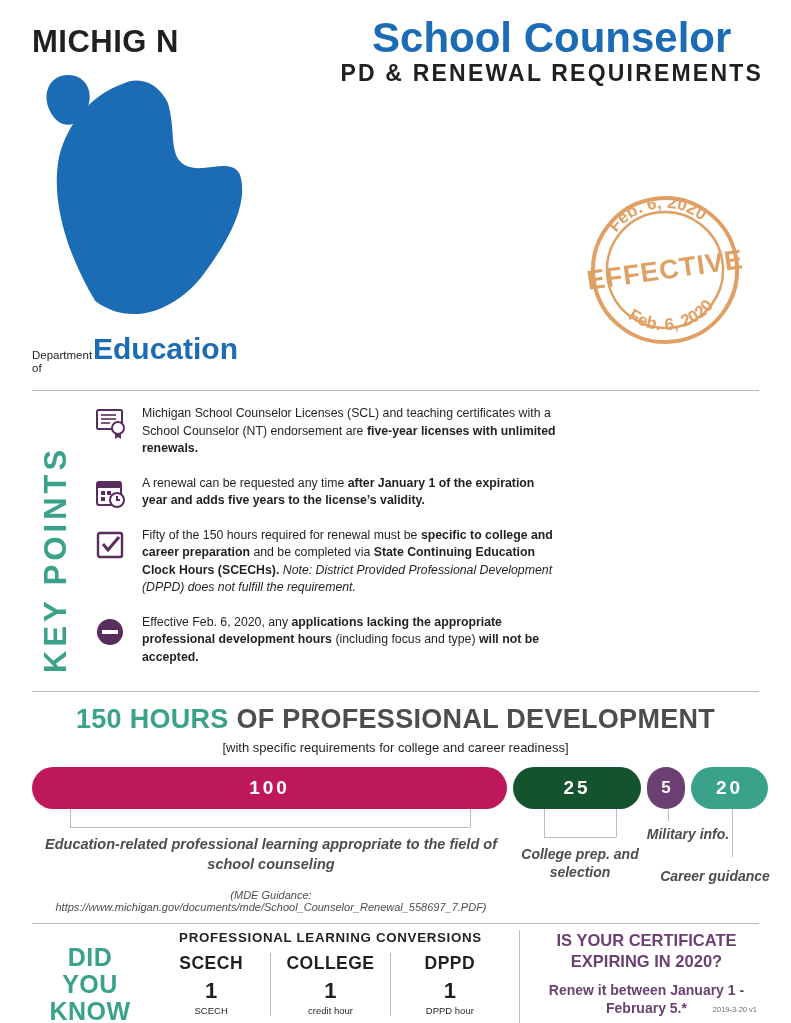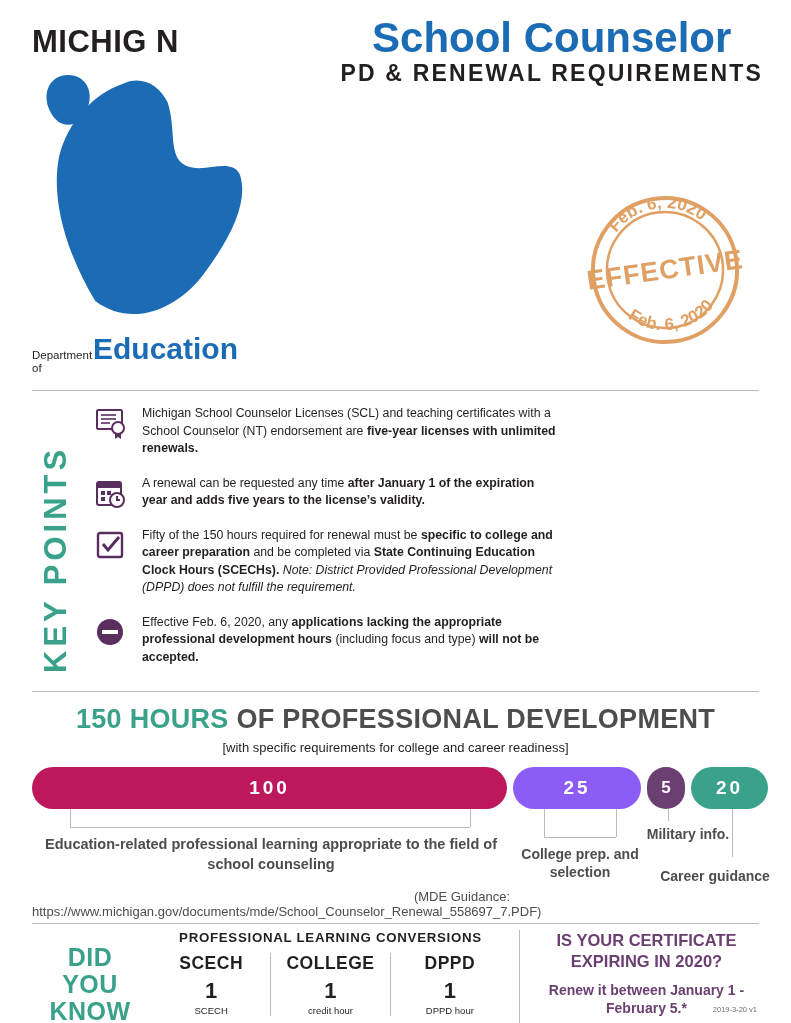--- a/index.html
+++ b/index.html
@@ -154,25 +154,25 @@
     border-radius: 21px;
     display: flex;
     align-items: center;
     justify-content: center;
     color: #fff;
     font-weight: bold;
     font-size: 19px;
     letter-spacing: 3px;
   }
   .seg.s100 { flex: 0 0 475px; background: #be185d; }
-  .seg.s25  { flex: 0 0 128px; background: #8b5cf6; }
+  .seg.s25  { flex: 0 0 128px; background: #14532d; }
   .seg.s5   { flex: 0 0 38px;  background: #6b3f72; font-size: 17px; letter-spacing: 0; }
   .seg.s20  { flex: 0 0 77px;  background: #3aa28b; }
 
-  .legend { position: relative; height: 118px; }
+  .legend { position: relative; height: 118px; font-style: italic; }
   .legend .tick {
     position: absolute;
     top: 0;
     width: 1px;
     background: #bcbcbc;
   }
   .legend .hline {
     position: absolute;
     background: #bcbcbc;
     height: 1px;
@@ -186,22 +186,22 @@
     font-size: 14.5px;
     font-weight: bold;
     color: #4d4d4d;
     line-height: 1.35;
   }
   .leg-cite {
     position: absolute;
     top: 80px;
     left: 0;
     width: 478px;
-    text-align: right;
-    font-size: 13px;
+    text-align: center;
+    font-size: 11px;
     color: #4d4d4d;
   }
   .leg-col {
     position: absolute;
     text-align: center;
     font-size: 14px;
     font-weight: bold;
     color: #4d4d4d;
     line-height: 1.3;
   }

